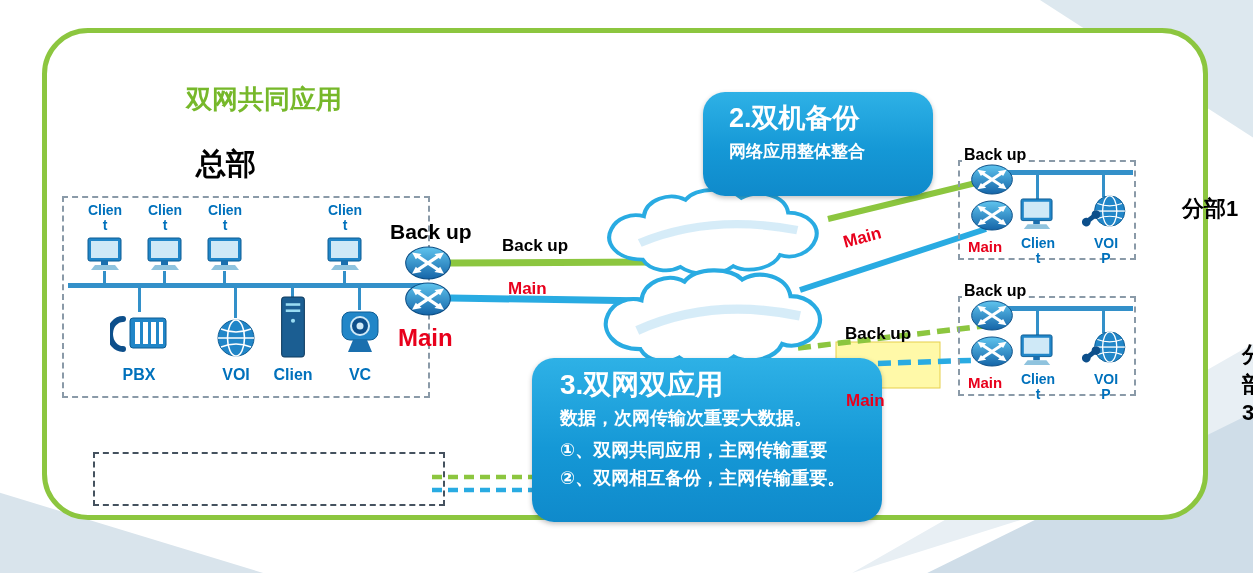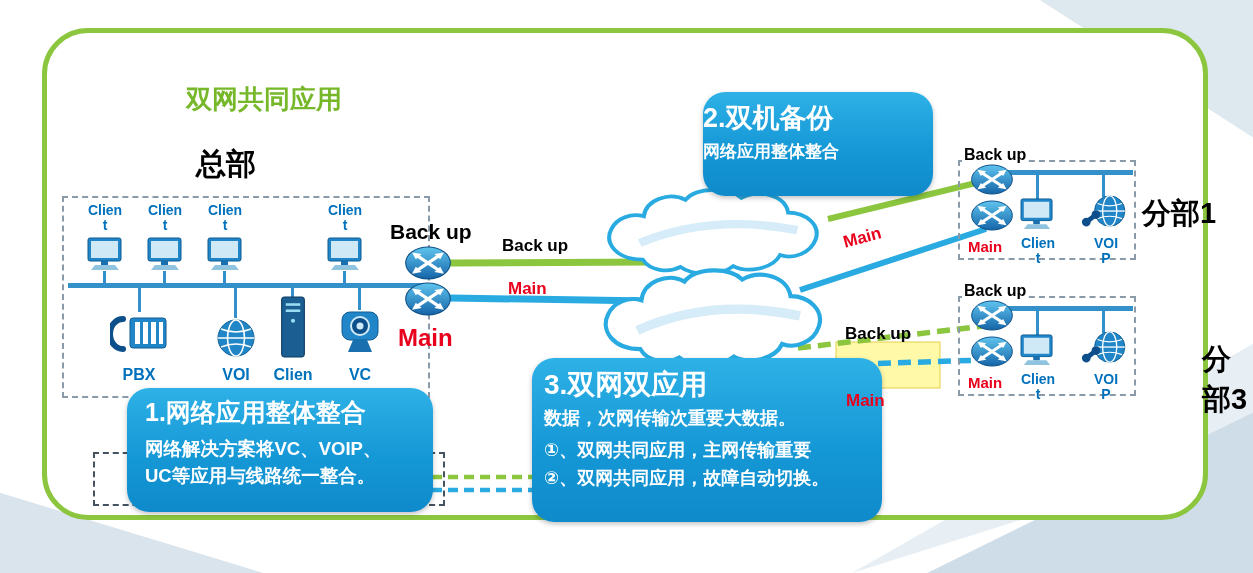--- a/index.html
+++ b/index.html
@@ -35,21 +35,21 @@
   .cloud{z-index:3;}
   .cloud .ctext{position:absolute;left:0;width:100%;text-align:center;font-weight:bold;white-space:nowrap;}
   .callout{
     z-index:5;border-radius:22px;color:#fff;box-sizing:border-box;
     background:linear-gradient(180deg,#2eb1e6 0%,#1598d6 55%,#0f8acb 100%);
     box-shadow:0 2px 5px rgba(0,0,0,.25);
   }
   .callout .c-title{font-weight:bold;white-space:nowrap;}
   .callout .c-line{font-weight:bold;white-space:nowrap;}
   .mini-bg{background:#fff;padding:0 2px;}
-  .branch-name{font-size:29px;font-weight:bold;color:#000;z-index:4;}
+  .branch-name{font-size:22px;font-weight:bold;color:#000;z-index:4;margin-left:40px;}
 </style>
 </head>
 <body>
 
 <svg width="0" height="0" style="position:absolute">
   <defs>
     <linearGradient id="routerG" x1="0" y1="0" x2="0" y2="1">
       <stop offset="0" stop-color="#5fc4ee"></stop>
         <stop offset="1" stop-color="#1565a8"></stop>
     </linearGradient>
@@ -384,31 +384,26 @@
       <div>t</div>
   </div>
   <div class="abs blue-lbl client-lbl" style="left:1086px;top:372px;width:40px;">
     <div>VOI</div>
       <div>P</div>
   </div>
   <div class="abs branch-name" style="left:1202px;top:340px;">分部3</div>
 
   <div class="abs" style="left:93px;top:452px;width:352px;height:54px;border:2px dashed #45525f;box-sizing:border-box;z-index:2;"></div>
 
-  <div class="abs callout" style="left:703px;top:92px;width:230px;height:104px;padding:8px 0;">
+  <div class="abs callout" style="left:703px;top:92px;width:230px;height:104px;padding:8px 26px;">
     <div class="c-title" style="font-size:27px;">2.双机备份</div>
     <div class="c-line" style="font-size:17px;line-height:23px;margin-top:4px;">网络应用整体整合</div>
   </div>
 
-  <div class="abs callout" style="left:127px;top:388px;width:306px;height:124px;padding:8px 18px;">
-    <div class="c-title" style="font-size:25px;">1.网络应用整体整合</div>
-    <div class="c-line" style="font-size:18.5px;line-height:27px;margin-top:6px;">网络解决方案将VC、VOIP、</div>
-    <div class="c-line" style="font-size:18.5px;line-height:27px;">UC等应用与线路统一整合。</div>
-  </div>
-
-  <div class="abs callout" style="left:532px;top:358px;width:350px;height:164px;padding:8px 12px;">
+
+  <div class="abs callout" style="left:532px;top:358px;width:350px;height:164px;padding:8px 28px;">
     <div class="c-title" style="font-size:28px;">3.双网双应用</div>
     <div class="c-line" style="font-size:18px;line-height:28px;">数据，次网传输次重要大数据。</div>
     <div class="c-line" style="font-size:18px;line-height:28px;margin-top:4px;">①、双网共同应用，主网传输重要</div>
-    <div class="c-line" style="font-size:18px;line-height:28px;">②、双网共同应用，故障自动切换。</div>
+    <div class="c-line" style="font-size:18px;line-height:28px;">②、双网相互备份，主网传输重要。</div>
   </div>
 
 </div>
 
 </body></html>

